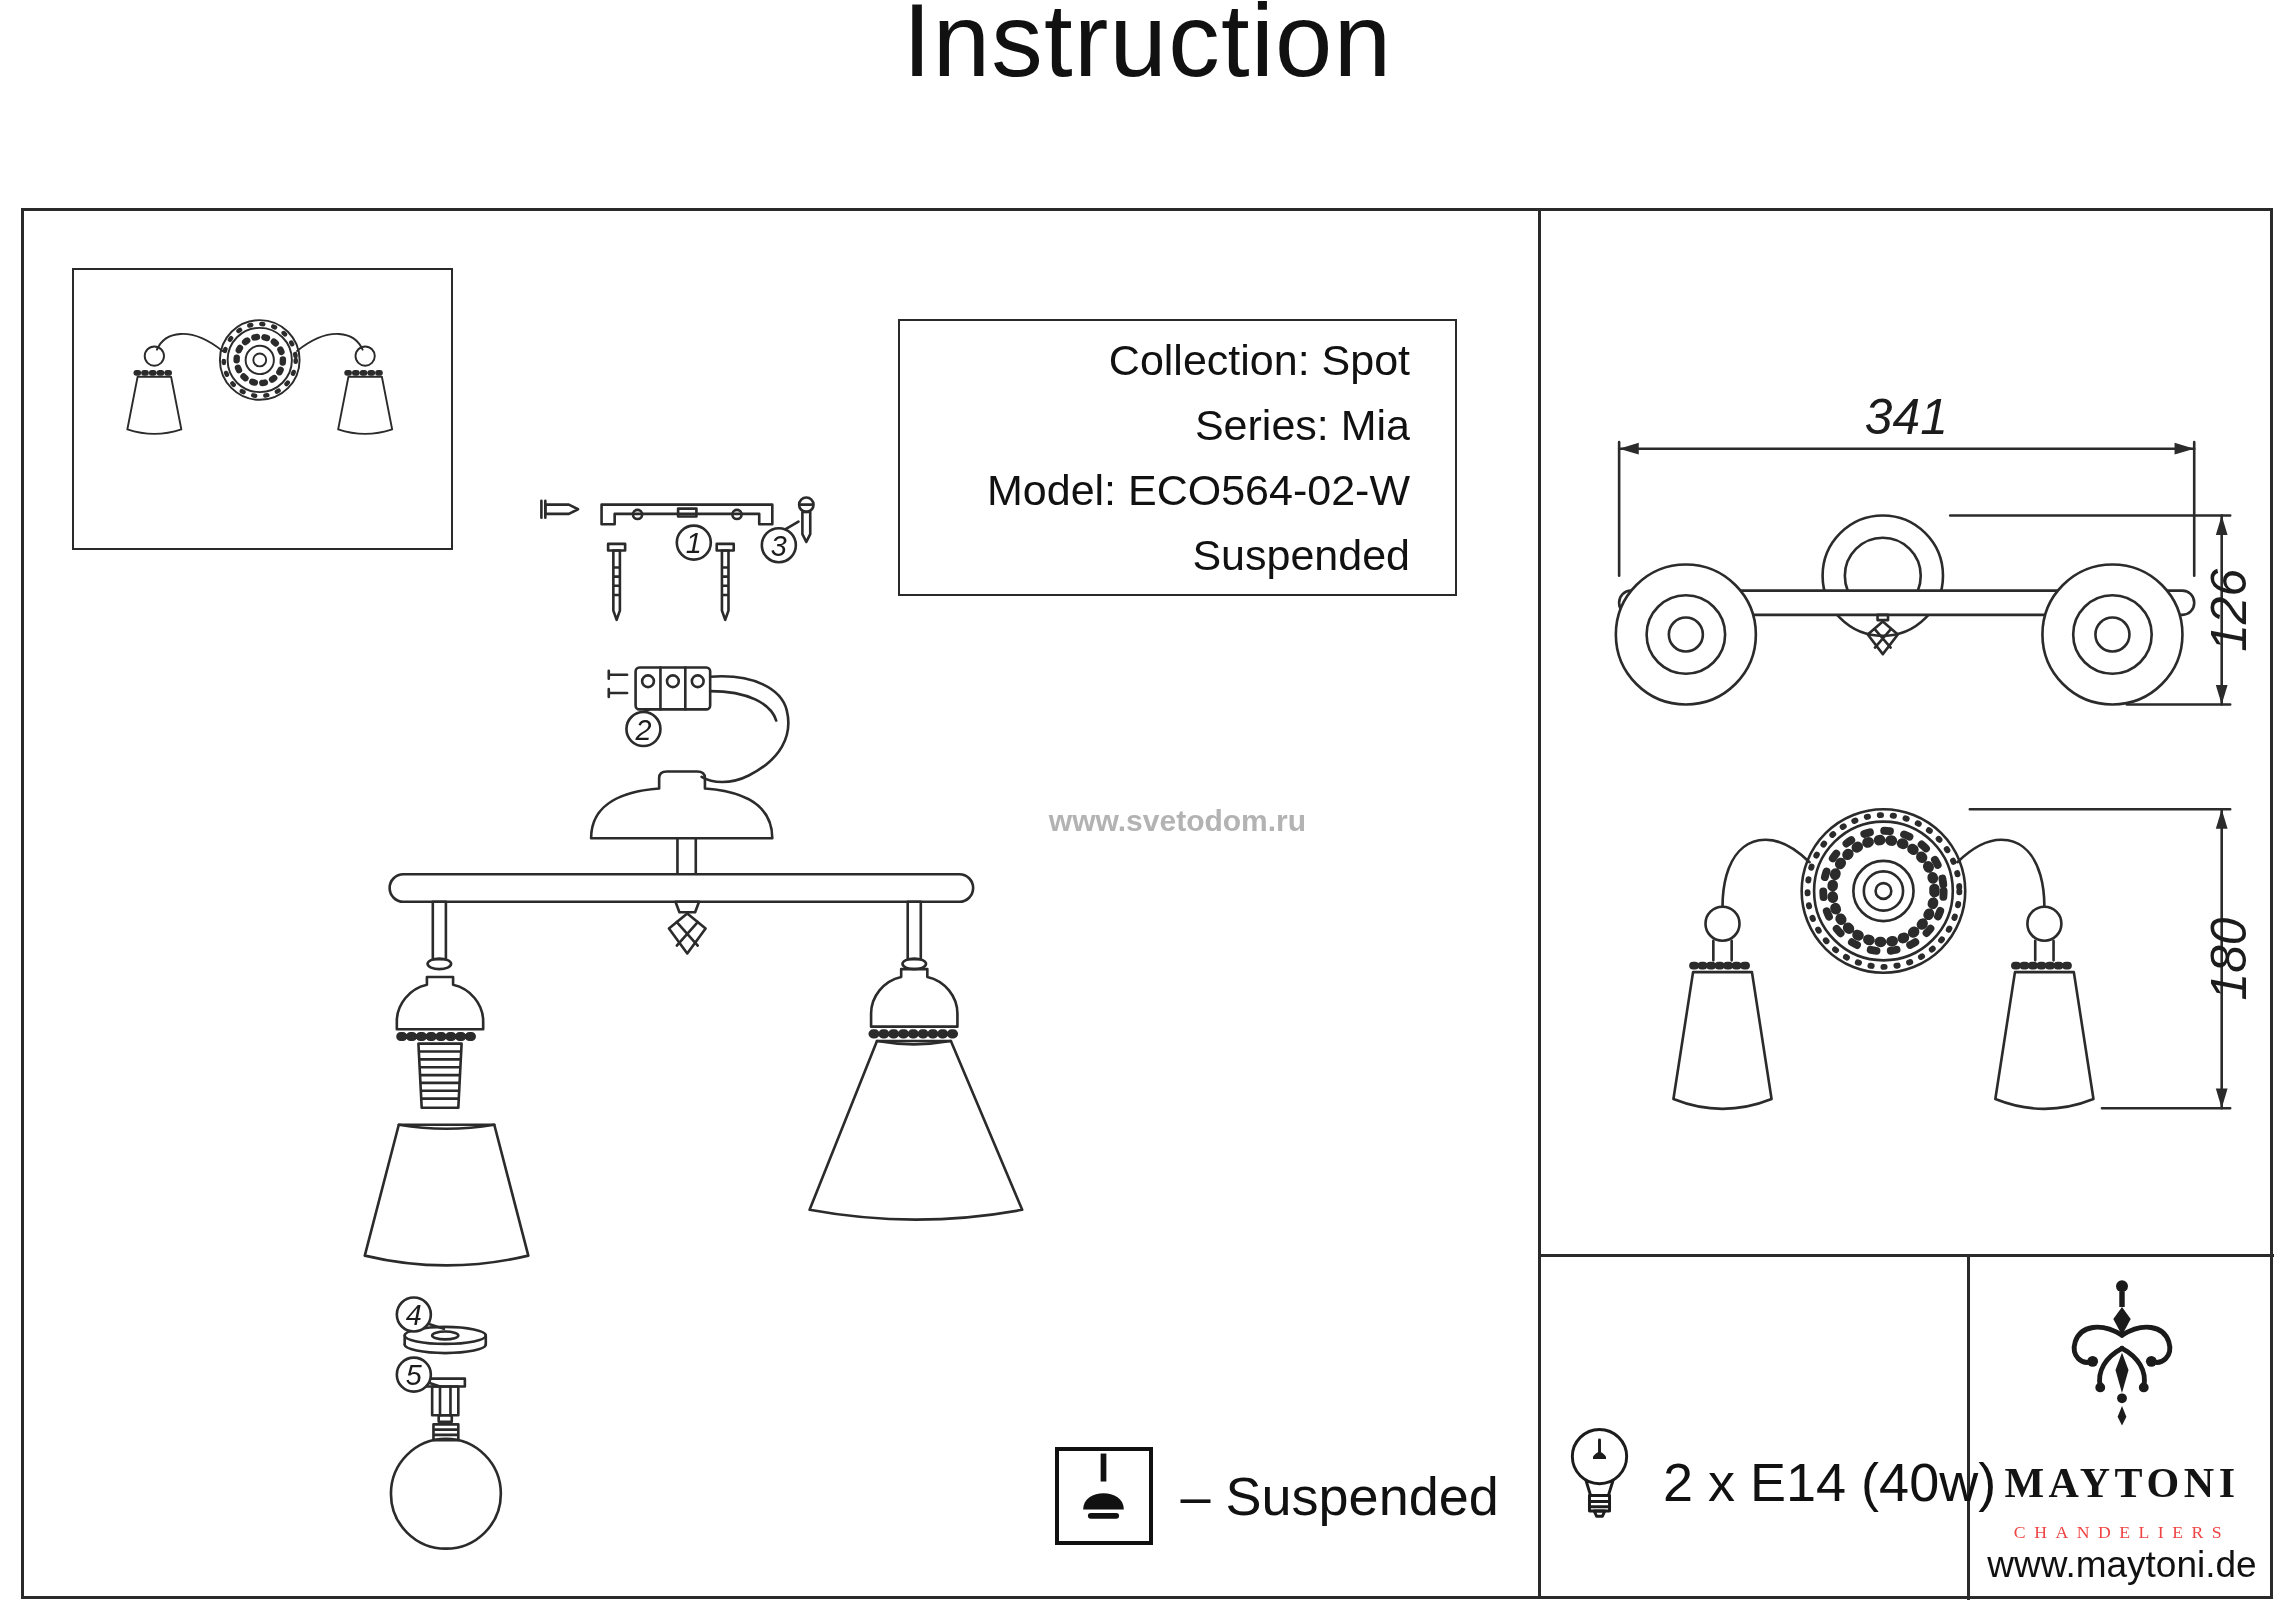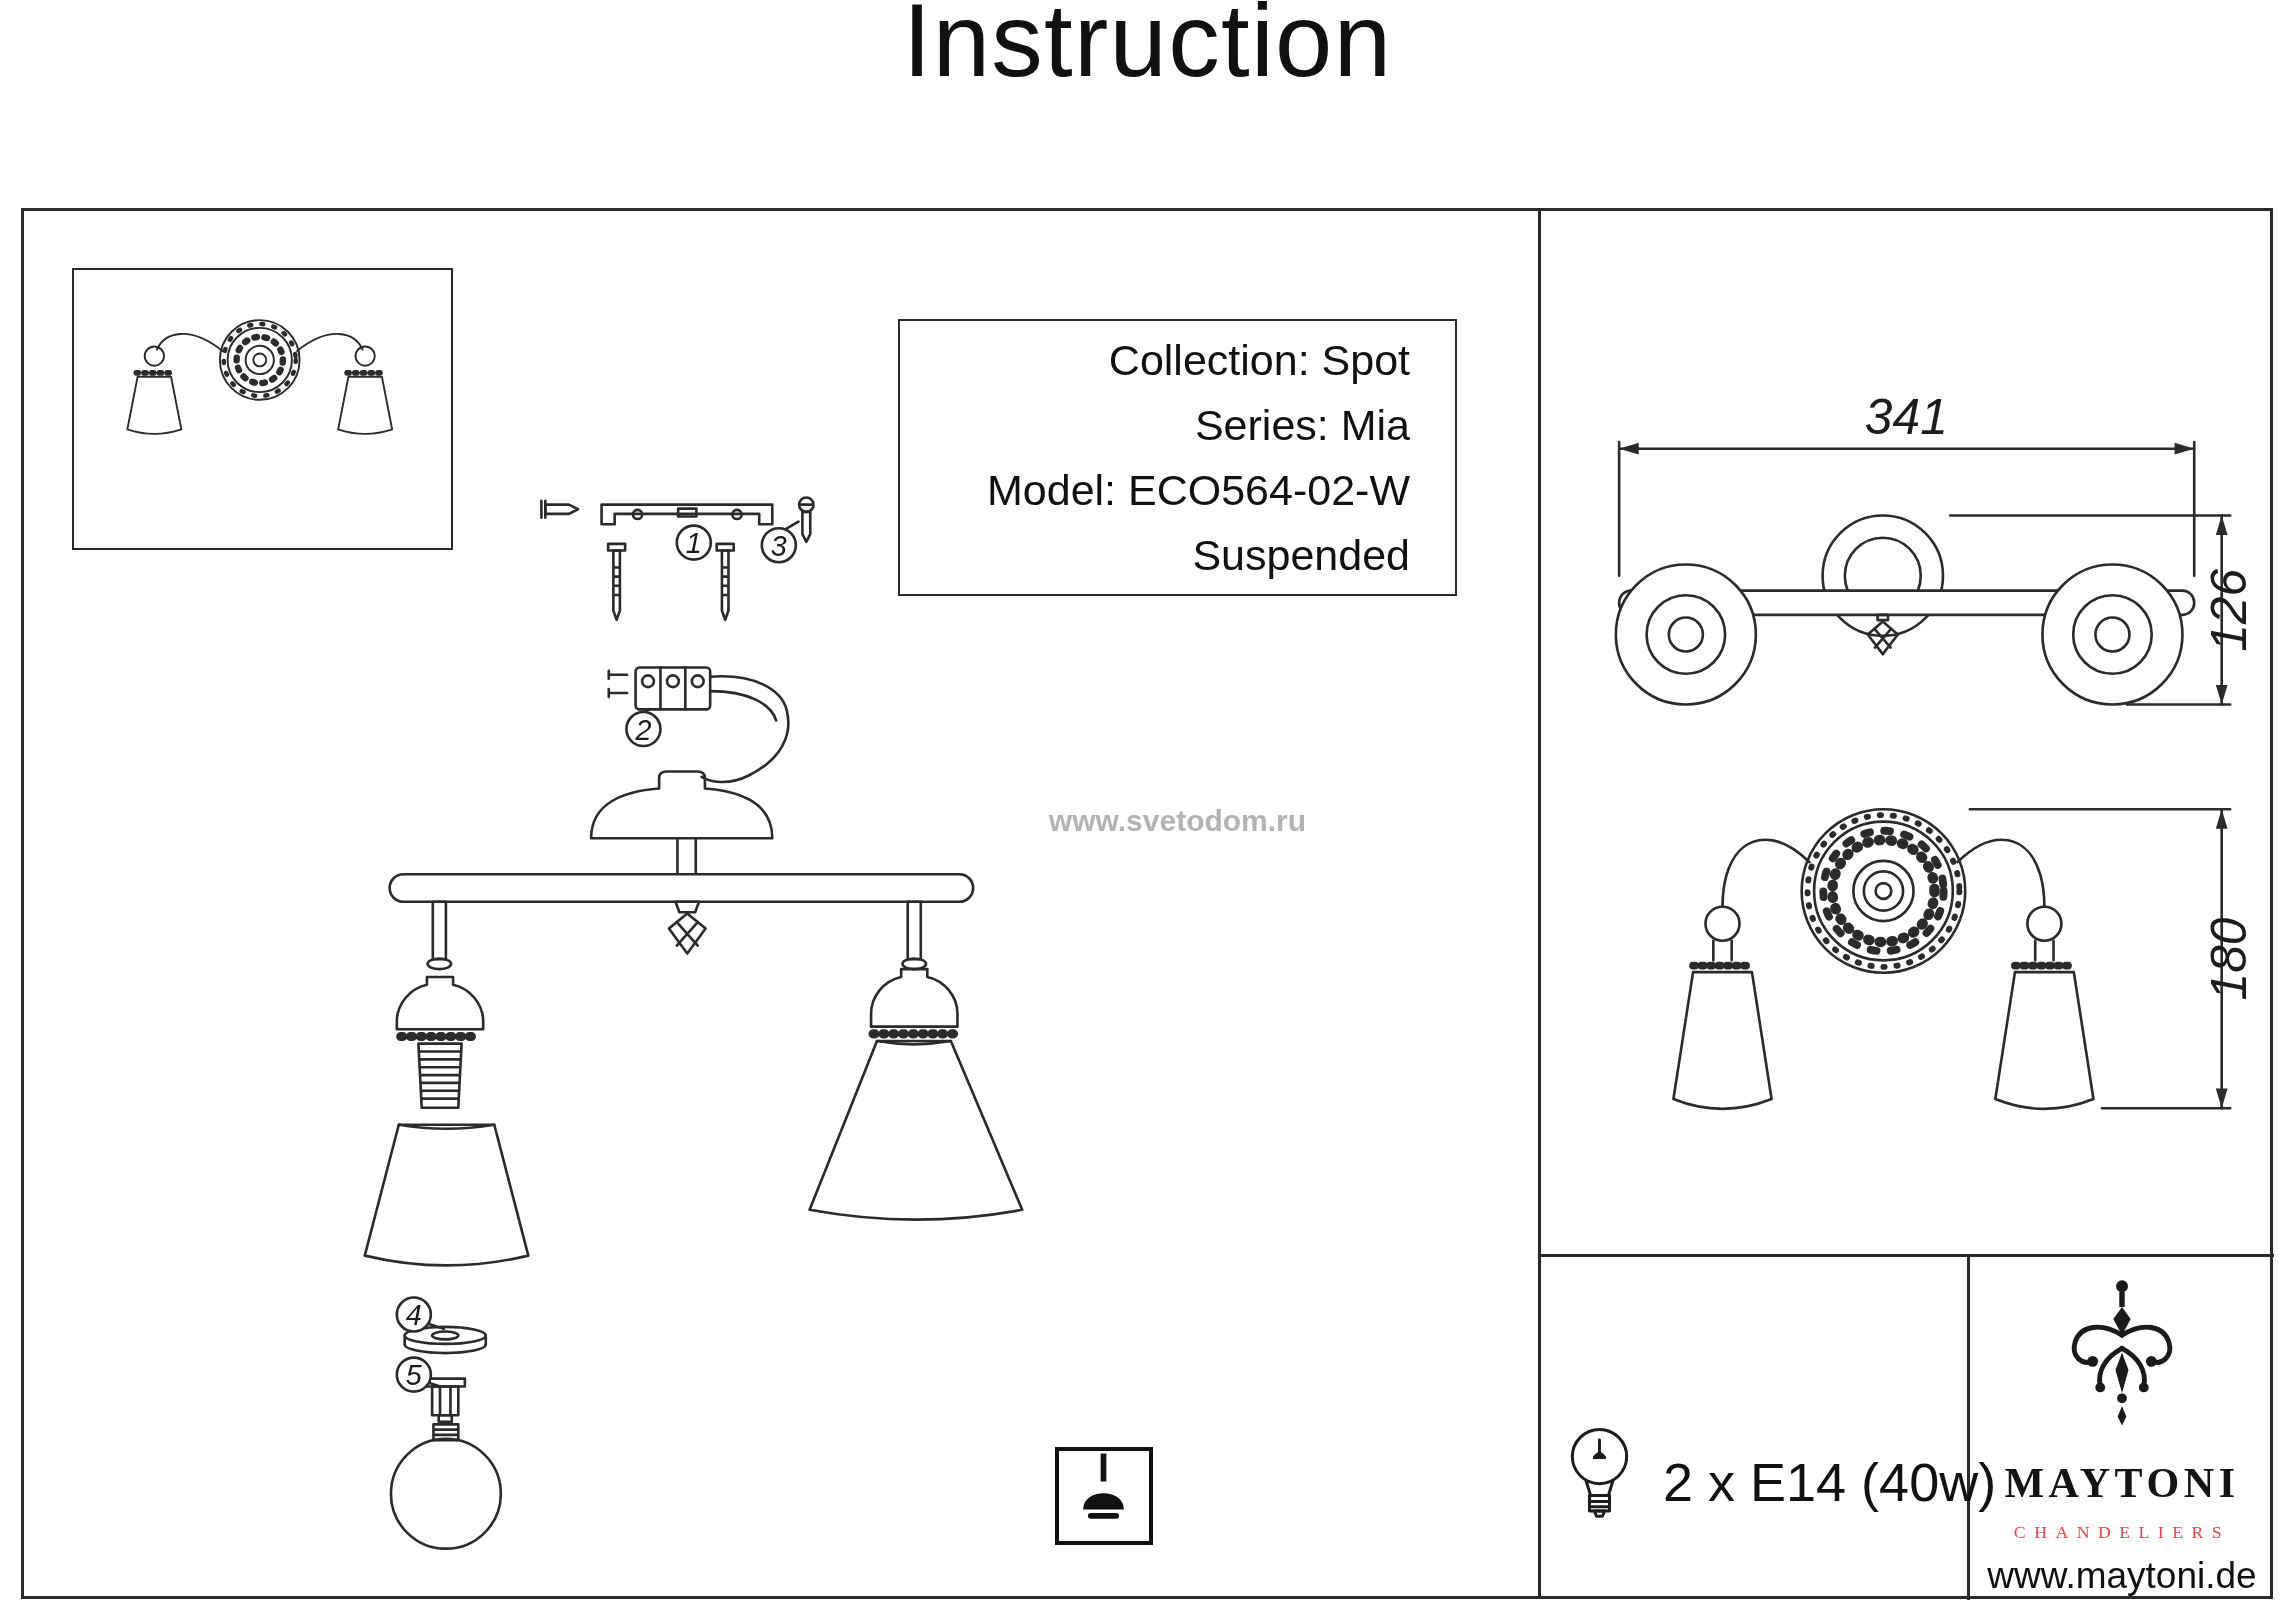--- a/index.html
+++ b/index.html
@@ -22,21 +22,21 @@
              font-size:30px;font-weight:bold;color:#b3b3b3;}
   .mount-row{position:absolute;left:1055px;top:1447px;display:flex;align-items:center;}
   .mount-icon{width:98px;height:98px;border:4.6px solid #111;box-sizing:border-box;position:relative;}
   .mount-label{font-size:54px;color:#111;margin-left:27.5px;white-space:nowrap;}
   .bulb-cell{position:absolute;left:1567px;top:1420px;display:flex;align-items:center;}
   .bulb-text{font-size:54px;color:#111;margin-left:31px;white-space:nowrap;}
   .brand-cell{position:absolute;left:1970px;top:1256px;width:304px;height:343px;text-align:center;}
   .brand-name{font-family:"Liberation Serif",serif;font-size:42px;font-weight:bold;
               letter-spacing:4.6px;color:#141414;margin-top:15px;}
   .brand-tag{font-family:"Liberation Serif",serif;font-size:17.7px;letter-spacing:8.5px;color:#ef4444;margin-top:15px;}
-  .brand-url{font-size:37px;color:#111;margin-top:12px;}
+  .brand-url{font-size:37px;color:#111;margin-top:1px;}
   svg{position:absolute;}
   svg text{font-family:"Liberation Sans",sans-serif;}
   .dimtxt{font-style:italic;font-size:76px;fill:#1c1c1c;}
   .callout{font-style:italic;font-size:44px;fill:#1c1c1c;}
 </style>
 </head>
 <body>
 
 <div class="page">
 
@@ -237,20 +237,21 @@
   </svg>
 
   <div class="mount-row">
     <div class="mount-icon">
       <svg viewBox="0 0 140 140" width="89" height="89" style="left:0;top:0">
         <path d="M70,4 V48" stroke="#111" stroke-width="9" fill="none"></path>
         <path d="M38,92 C38,58 102,58 102,92 Z" fill="#111"></path>
         <path d="M50,102 H90" stroke="#111" stroke-width="9" fill="none" stroke-linecap="round"></path>
       </svg>
     </div>
+    <div class="mount-label">– Suspended</div>
   </div>
 
   <div class="bulb-cell">
     <svg viewBox="0 0 110 210" width="65" height="124" style="position:static">
       <g stroke="#1c1c1c" stroke-width="5" fill="none" stroke-linecap="round" stroke-linejoin="round">
         <circle cx="55" cy="62" r="46"></circle>
         <path d="M32,102 L40,128 M78,102 L70,128"></path>
         <rect x="38" y="128" width="34" height="26"></rect>
         <path d="M38,138 H72 M38,147 H72"></path>
         <path d="M46,154 h18 l-4,9 h-10 z"></path>

